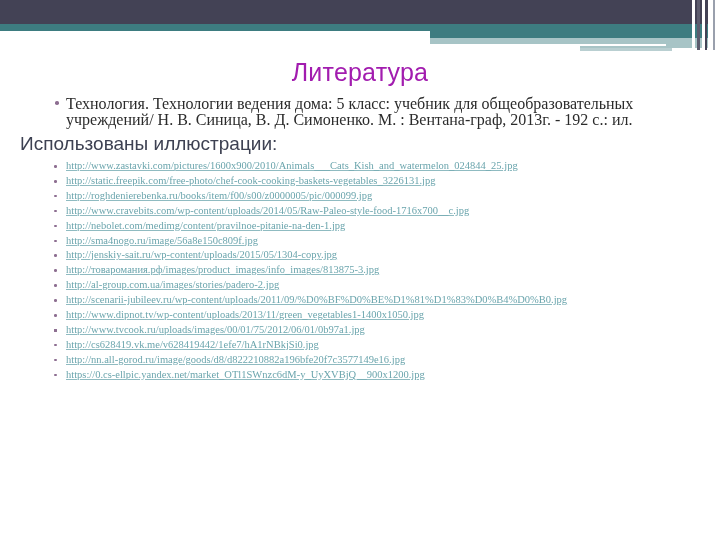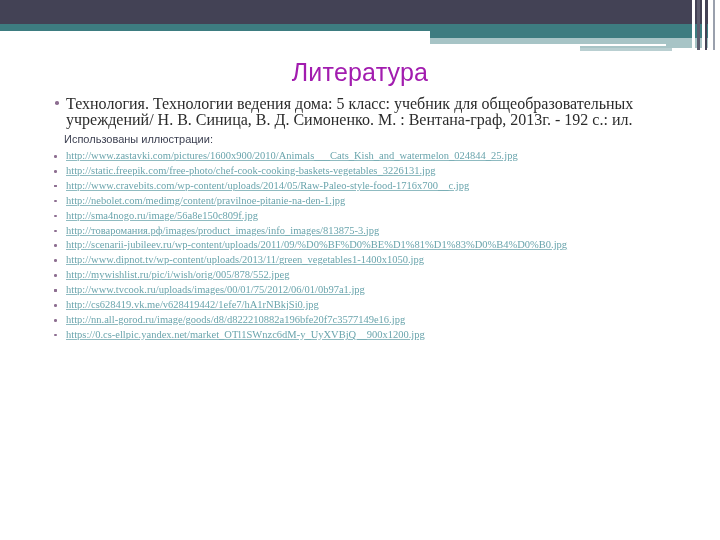--- a/index.html
+++ b/index.html
@@ -131,23 +131,23 @@
     left: 55px;
     top: 5px;
     width: 3.5px;
     height: 3.5px;
     border-radius: 50%;
     background: #8d6e91;
   }
 
   .heading2 {
     margin: 6px 0 4px 0;
-    padding-left: 64px;
+    padding-left: 20px;
     font-family: "Liberation Sans", sans-serif;
-    font-size: 11px;
+    font-size: 19px;
     color: #3d4152;
   }
 
   ul.links {
     list-style: none;
     margin: 0;
     padding: 0;
   }
   ul.links li {
     position: relative;
@@ -205,28 +205,30 @@
   <div class="lvl1">
     <span class="dot"></span>
     <span>Технология. Технологии ведения дома: 5 класс: учебник для общеобразовательных учреждений/  Н. В. Синица, В. Д. Симоненко. М. : Вентана-граф, 2013г. -  192 с.: ил.</span>
   </div>
 
   <div class="heading2">Использованы иллюстрации:</div>
 
   <ul class="links">
     <li><span class="dot"></span><span class="u">http://www.zastavki.com/pictures/1600x900/2010/Animals___Cats_Kish_and_watermelon_024844_25.jpg</span></li>
     <li><span class="dot"></span><span class="u">http://static.freepik.com/free-photo/chef-cook-cooking-baskets-vegetables_3226131.jpg</span></li>
-    <li><span class="dot"></span></li>
+    <li><span class="dot"></span><span class="u">http://roghdenierebenka.ru/books/item/f00/s00/z0000005/pic/000099.jpg</span></li>
     <li><span class="dot"></span><span class="u">http://www.cravebits.com/wp-content/uploads/2014/05/Raw-Paleo-style-food-1716x700__c.jpg</span></li>
     <li><span class="dot"></span><span class="u">http://nebolet.com/medimg/content/pravilnoe-pitanie-na-den-1.jpg</span></li>
     <li><span class="dot"></span><span class="u">http://sma4nogo.ru/image/56a8e150c809f.jpg</span></li>
+    <li><span class="dot"></span><span class="u">http://jenskiy-sait.ru/wp-content/uploads/2015/05/1304-copy.jpg</span></li>
     <li><span class="dot"></span><span class="u">http://товаромания.рф/images/product_images/info_images/813875-3.jpg</span></li>
+    <li><span class="dot"></span><span class="u">http://al-group.com.ua/images/stories/padero-2.jpg</span></li>
     <li><span class="dot"></span><span class="u">http://scenarii-jubileev.ru/wp-content/uploads/2011/09/%D0%BF%D0%BE%D1%81%D1%83%D0%B4%D0%B0.jpg</span></li>
     <li><span class="dot"></span><span class="u">http://www.dipnot.tv/wp-content/uploads/2013/11/green_vegetables1-1400x1050.jpg</span></li>
-    <li><span class="dot"></span><span class="u">http://mywishlist.ru/pic/i/wish/orig/005/878/552.jpeg</span></li>
+    <li><span class="dot"></span></li>
     <li><span class="dot"></span></li>
     <li><span class="dot"></span><span class="u">http://www.tvcook.ru/uploads/images/00/01/75/2012/06/01/0b97a1.jpg</span></li>
     <li><span class="dot"></span><span class="u">http://cs628419.vk.me/v628419442/1efe7/hA1rNBkjSi0.jpg</span></li>
     <li><span class="dot"></span><span class="u">http://nn.all-gorod.ru/image/goods/d8/d822210882a196bfe20f7c3577149e16.jpg</span></li>
     <li><span class="dot"></span><span class="u">https://0.cs-ellpic.yandex.net/market_OTl1SWnzc6dM-y_UyXVBjQ__900x1200.jpg</span></li>
   </ul>
 
 </div>
 
 </body></html>

